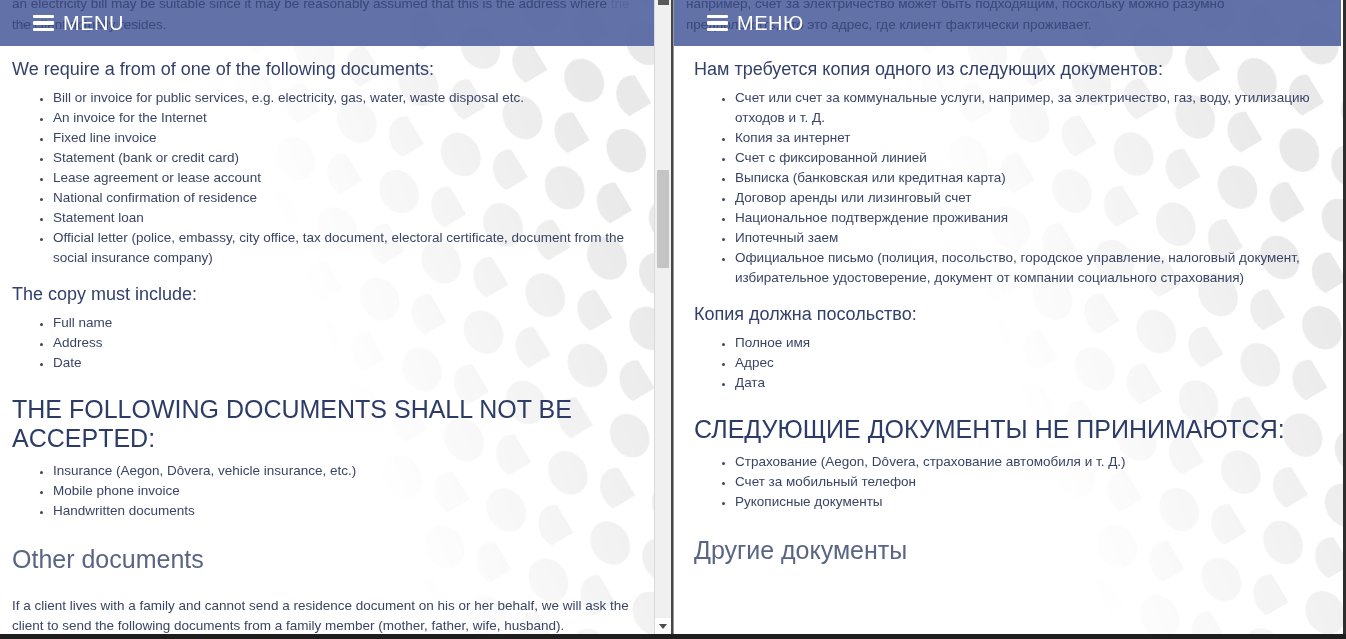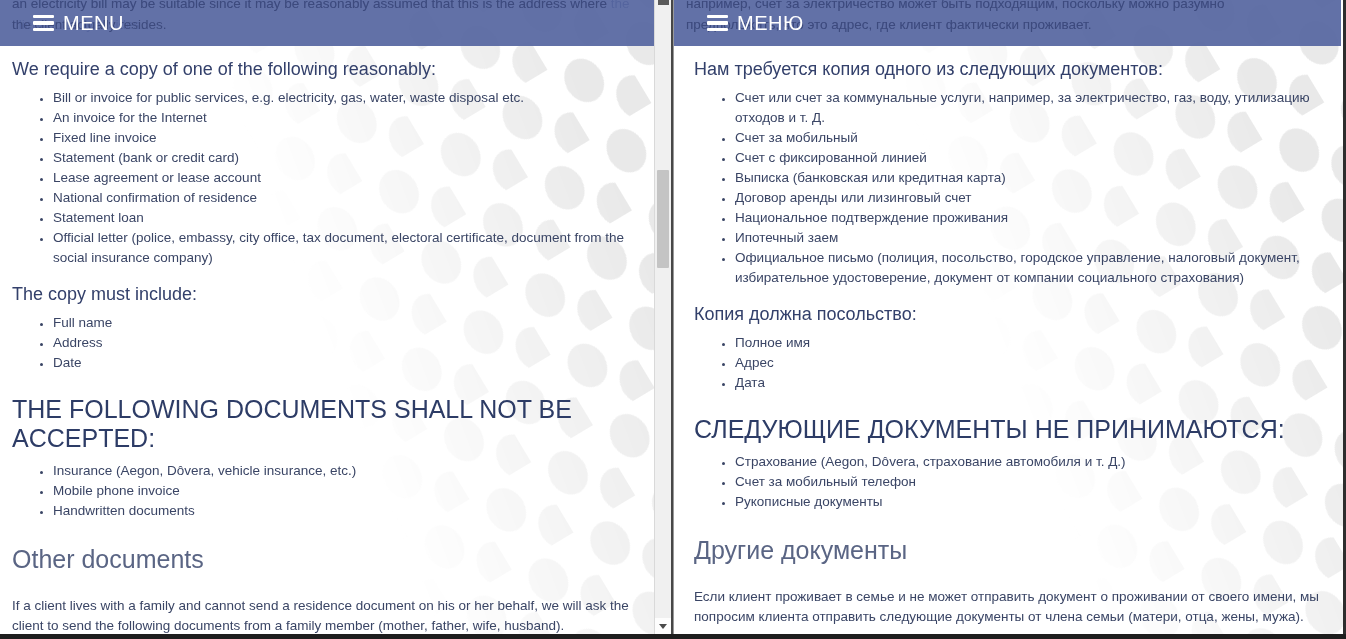--- a/index.html
+++ b/index.html
@@ -94,21 +94,21 @@
         <span class="hamburger">
             <i></i>
             <i></i>
             <i></i>
           </span>
         <span class="menu-label">MENU</span>
       </button>
     </div>
 
     <div class="content">
-      <h3 class="sec">We require a copy of one of the following reasonably:</h3>
+      <h3 class="sec">We require a from of one of the following documents:</h3>
       <ul class="blist">
           <li>Bill or invoice for public services, e.g. electricity, gas, water, waste disposal etc.</li>
           <li>An invoice for the Internet</li>
           <li>Fixed line invoice</li>
           <li>Statement (bank or credit card)</li>
           <li>Lease agreement or lease account</li>
           <li>National confirmation of residence</li>
           <li>Statement loan</li>
           <li>Official letter (police, embassy, city office, tax document, electoral certificate, document from the social insurance company)</li>
         </ul>
@@ -156,21 +156,21 @@
             <i></i>
           </span>
         <span class="menu-label">МЕНЮ</span>
       </button>
     </div>
 
     <div class="content">
       <h3 class="sec">Нам требуется копия одного из следующих документов:</h3>
       <ul class="blist">
           <li>Счет или счет за коммунальные услуги, например, за электричество, газ, воду, утилизацию отходов и т. Д.</li>
-          <li>Счет за мобильный</li>
+          <li>Копия за интернет</li>
           <li>Счет с фиксированной линией</li>
           <li>Выписка (банковская или кредитная карта)</li>
           <li>Договор аренды или лизинговый счет</li>
           <li>Национальное подтверждение проживания</li>
           <li>Ипотечный заем</li>
           <li>Официальное письмо (полиция, посольство, городское управление, налоговый документ, избирательное удостоверение, документ от компании социального страхования)</li>
         </ul>
 
       <h3 class="sec">Копия должна посольство:</h3>
       <ul class="blist">
@@ -180,20 +180,19 @@
         </ul>
 
       <h1 class="caps">СЛЕДУЮЩИЕ ДОКУМЕНТЫ НЕ ПРИНИМАЮТСЯ:</h1>
       <ul class="blist">
           <li>Страхование (Aegon, Dôvera, страхование автомобиля и т. Д.)</li>
           <li>Счет за мобильный телефон</li>
           <li>Рукописные документы</li>
         </ul>
 
       <h2 class="other">Другие документы</h2>
-      <p class="body-par">Если клиент проживает в семье и не может отправить документ о проживании от своего имени, мы попросим клиента отправить следующие документы от члена семьи (матери, отца, жены, мужа).</p>
     </div>
   </section>
 
   <div class="right-edge"></div>
 
   <div class="bottom-bar"></div>
 </div>
 
 </body></html>

